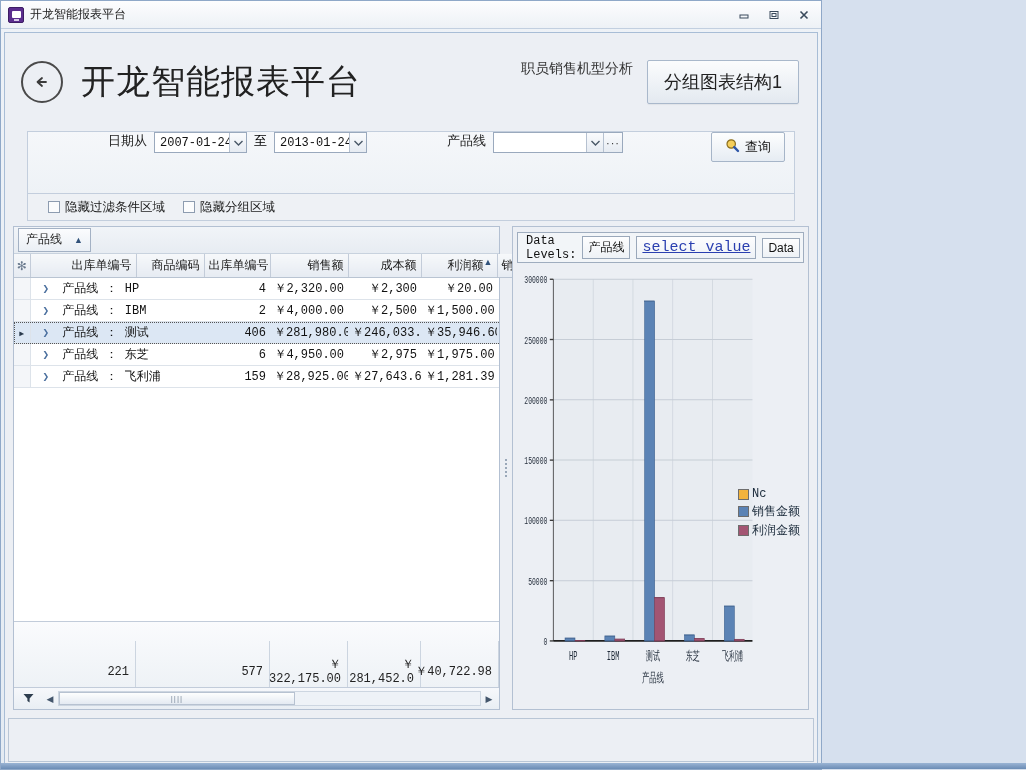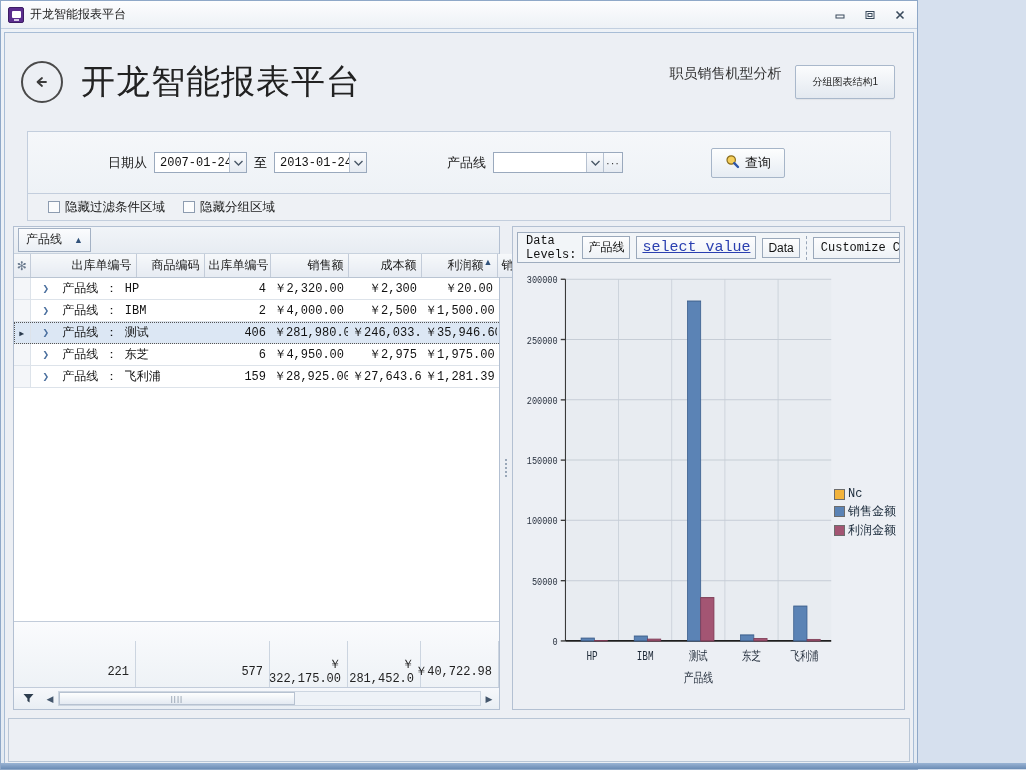--- a/index.html
+++ b/index.html
@@ -5,21 +5,21 @@
   * { box-sizing: border-box; }
   html, body {
     margin: 0; padding: 0;
     width: 1026px; height: 770px;
     font-family: "Liberation Sans", sans-serif;
     background: #d6e0ee;
     overflow: hidden;
   }
   .app-window {
     position: absolute; left: 0; top: 0;
-    width: 918px; height: 770px;
+    width: 822px; height: 770px;
     background: linear-gradient(#eef2f7, #e4ebf3);
     border: 1px solid #8fa8c8;
     display: flex; flex-direction: column;
   }
   
   .titlebar {
     height: 28px; flex: 0 0 28px;
     background: linear-gradient(#fdfdfe, #edf1f6);
     border-bottom: 1px solid #c2cfe0;
     display: flex; align-items: center;
@@ -74,33 +74,33 @@
   }
   .big-title {
     font-size: 34px; color: #222; letter-spacing: 1px;
     white-space: nowrap;
   }
   .header-right {
     margin-left: auto; display: flex; align-items: flex-start; gap: 14px;
   }
   .header-label { font-size: 14px; color: #333; white-space: nowrap; }
   .header-btn {
-    font-size: 10px; color: #222;
+    font-size: 18px; color: #222;
     background: linear-gradient(#fbfcfd, #e3e9f0);
     border: 1px solid #a9b8cb; border-radius: 2px;
     padding: 9px 16px; white-space: nowrap;
     box-shadow: 0 1px 1px rgba(0,0,0,.05);
   }
   
   .filter-panel {
     margin: 0 22px;
     border: 1px solid #c3cedd;
     background: linear-gradient(#f5f7fa, #eef2f6);
     flex: 0 0 63px;
-    display: flex; align-items: center;
+    display: flex; align-items: flex-start;
     padding-left: 80px;
   }
   .fld-label { font-size: 13px; color: #222; margin-right: 7px; white-space: nowrap; }
   .combo {
     display: inline-flex; align-items: stretch; height: 21px;
     border: 1px solid #9aa9bd; background: #fff;
   }
   .combo .txt {
     font-family: "Liberation Mono", monospace;
     font-size: 12px; color: #111;

